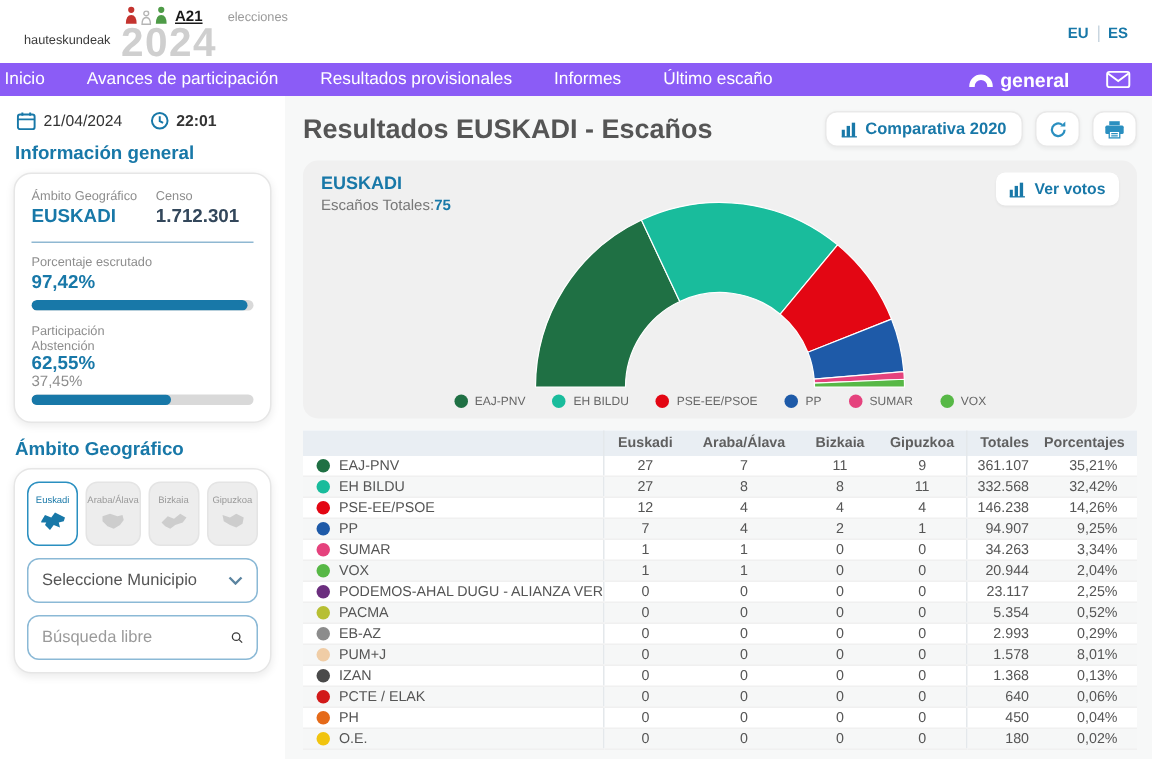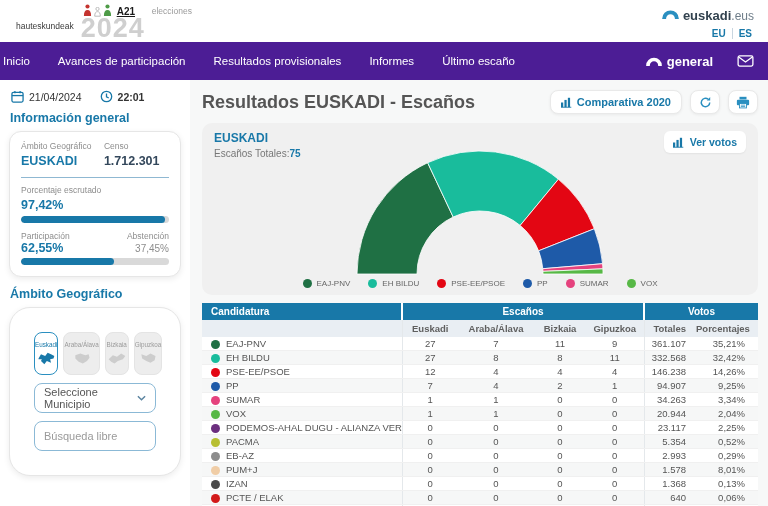--- a/index.html
+++ b/index.html
@@ -20,21 +20,21 @@
 .brand-right{font-size:8.5px;color:#9a9a9a;margin-bottom:24px;}
 .site{display:flex;flex-direction:column;align-items:flex-end;gap:4px;padding-top:2px;}
 .site-logo{display:flex;align-items:center;gap:4px;}
 .site-name{font-size:13px;font-weight:bold;color:#32424f;}
 .site-tld{font-size:12px;color:#6e7d89;}
 .lang-row{display:flex;align-items:center;gap:6px;padding-right:2px;}
 .lang{font-size:10px;font-weight:bold;color:#1878a8;cursor:pointer;}
 .lang-sep{width:1px;height:11px;background:#c9d6e0;display:inline-block;}
 
 
-.navbar{height:38px;background:#4c1d95;display:flex;align-items:center;color:#fff;padding-right:14px;}
+.navbar{height:22px;background:#8b5cf6;display:flex;align-items:center;color:#fff;padding-right:14px;}
 .nav-items{display:flex;align-items:center;height:100%;}
 .nav-item{font-size:11.5px;padding:0 14px;cursor:pointer;white-space:nowrap;display:flex;align-items:center;height:100%;}
 .nav-item:first-child{padding-left:3px;}
 .nav-right{margin-left:auto;display:flex;align-items:center;gap:24px;}
 .irekia{display:flex;align-items:center;gap:5px;font-weight:bold;font-size:13px;cursor:pointer;}
 
 
 .layout{display:flex;height:442px;}
 .sidebar{width:190px;background:#fff;padding:8px 9px 0 9px;flex:none;}
 .content{flex:1;background:#f7f8f8;padding:8px 10px 0 12px;overflow:hidden;}
@@ -47,22 +47,22 @@
 .lab{font-size:8.5px;color:#8d8d8d;display:block;}
 .val-blue{font-size:12.5px;font-weight:bold;color:#1878a8;}
 .val-dark{font-size:12.5px;font-weight:bold;color:#33475b;}
 .val-gray{font-size:10px;color:#8d8d8d;}
 .info-row{display:flex;}
 .info-col1{width:56%;}
 .info-col2{flex:1;}
 .divider{border-top:1px solid #8fb8d2;margin:8px 0 7px;}
 .bar{height:7px;border-radius:4px;background:#d9d9d9;overflow:hidden;margin:3px 0 8px;}
 .bar-fill{height:100%;background:#1878a8;border-radius:4px;}
-.split{display:flex;justify-content:space-between;align-items:baseline;}
-.geo-card{padding:24px;border-radius:21px;}
+.split{display:flex;justify-content:space-between;align-items:baseline;flex-direction:column;}
+.geo-card{padding:8px;}
 .terr-row{display:flex;gap:5px;}
 .terr{width:38px;height:43px;border-radius:8px;background:#ededed;border:1px solid #e4e4e4;display:flex;flex-direction:column;align-items:center;justify-content:center;gap:3px;cursor:pointer;}
 .terr .terr-label{font-size:6.3px;color:#9a9a9a;white-space:nowrap;}
 .terr svg{width:22px;height:15px;fill:#cdcdcd;}
 .terr.active{background:#fff;border:1.5px solid #2a8fc0;}
 .terr.active .terr-label{color:#1878a8;}
 .terr.active svg{fill:#1878a8;}
 .select,.search{margin-top:8px;height:30px;border:1.5px solid #8bb9d6;border-radius:8px;display:flex;align-items:center;justify-content:space-between;padding:0 9px;background:#fff;cursor:pointer;}
 .select-value{font-size:11px;color:#555;}
 .search input{border:0;outline:0;font-size:11px;color:#555;width:126px;font-family:inherit;background:transparent;}
@@ -126,26 +126,20 @@
               <circle cx="5" cy="2.6" r="2.3" fill="#4e9b47"></circle>
               <path d="M1 13 Q1 6.5 5 6.5 Q9 6.5 9 13 Z" fill="#4e9b47"></path>
             </svg>
           <span class="brand-a21">A21</span>
         </div>
         <span class="brand-year">2024</span>
       </div>
       <span class="brand-right">elecciones</span>
     </div>
     <div class="site">
-      <div class="site-logo">
-        <svg width="17" height="9" viewBox="0 0 20 10">
-            <path d="M2.5 10 A7.5 7.5 0 0 1 17.5 10" fill="none" stroke="#2a8fc0" stroke-width="4.6" stroke-linecap="round"></path>
-          </svg>
-        <span><span class="site-name">euskadi</span><span class="site-tld">.eus</span></span>
-      </div>
       <div class="lang-row">
           <span class="lang">EU</span>
           <span class="lang-sep"></span>
           <span class="lang">ES</span>
         </div>
     </div>
   </div>
 
   <div class="navbar">
     <div class="nav-items">
@@ -354,25 +348,20 @@
         <colgroup>
           <col style="width:200px">
             <col style="width:56px">
             <col style="width:76px">
             <col style="width:52px">
             <col style="width:58px">
             <col style="width:52px">
             <col style="width:62px">
         </colgroup>
         <thead>
-          <tr class="group">
-            <th class="cand">Candidatura</th>
-            <th class="g" colspan="4">Escaños</th>
-            <th class="g" colspan="2">Votos</th>
-          </tr>
           <tr class="cols">
             <th></th>
             <th class="bl">Euskadi</th>
             <th>Araba/Álava</th>
             <th>Bizkaia</th>
             <th>Gipuzkoa</th>
             <th class="tot bl">Totales</th>
             <th class="pct">Porcentajes</th>
           </tr>
         </thead>

